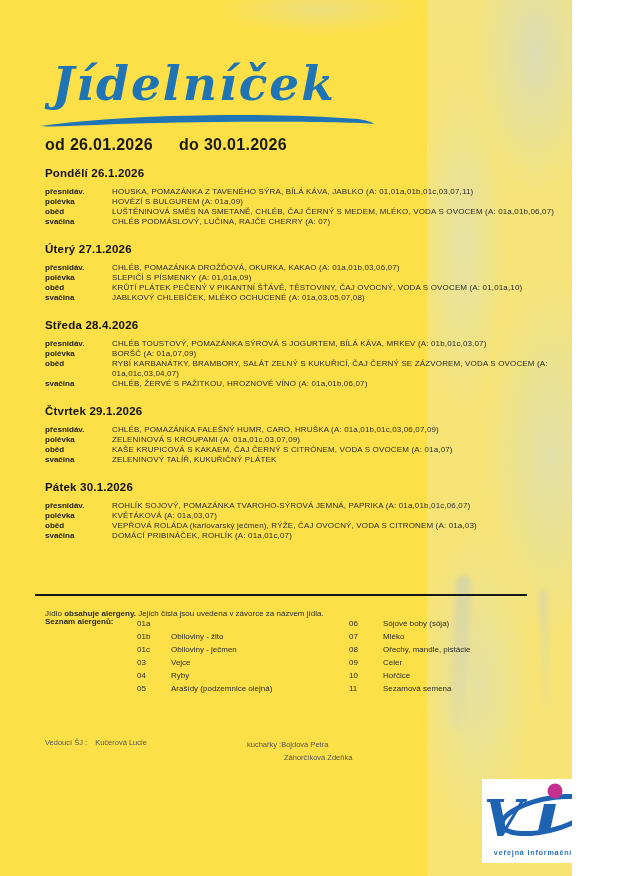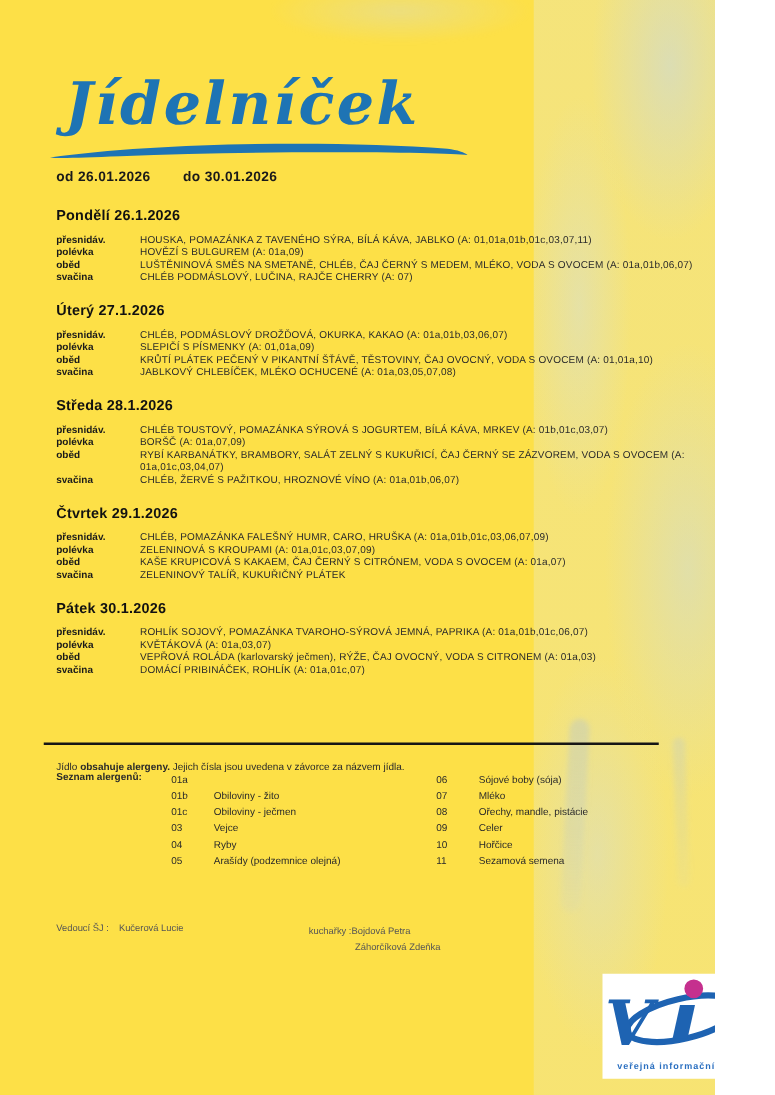--- a/index.html
+++ b/index.html
@@ -35,21 +35,21 @@
 
   .title {
     position:absolute; left:52px; top:56px;
     font-family:"DejaVu Serif", serif; font-style:italic; font-weight:bold;
     font-size:47px; color:#1e74b4; letter-spacing:2px; white-space:nowrap;
   }
   .swoosh { position:absolute; left:36px; top:110px; }
 
   .daterange {
     position:absolute; left:45px; top:136px;
-    font-size:11px; font-weight:bold; color:#1a1a1a; letter-spacing:.3px;
+    font-size:16px; font-weight:bold; color:#1a1a1a; letter-spacing:.3px;
   }
   .daterange .gap { display:inline-block; width:26px; }
 
   .menu { position:absolute; left:45px; top:166px; width:537px; }
   .day { margin:0 0 15px 0; }
   .day h2 {
     margin:0 0 6px 0; font-size:11.5px; line-height:15px; font-weight:bold;
     color:#111; letter-spacing:.2px;
   }
   .row { display:flex; align-items:flex-start; line-height:10px; }
@@ -115,38 +115,38 @@
       <div class="row">
         <span class="rlabel">svačina</span>
         <span class="rtext">CHLÉB PODMÁSLOVÝ, LUČINA, RAJČE CHERRY  (A: 07)</span>
       </div>
     </section>
 
     <section class="day">
       <h2>Úterý 27.1.2026</h2>
       <div class="row">
         <span class="rlabel">přesnidáv.</span>
-        <span class="rtext">CHLÉB, PODMÁSLOVÝ DROŽĎOVÁ, OKURKA, KAKAO  (A: 01a,01b,03,06,07)</span>
+        <span class="rtext">CHLÉB, POMAZÁNKA DROŽĎOVÁ, OKURKA, KAKAO  (A: 01a,01b,03,06,07)</span>
       </div>
       <div class="row">
         <span class="rlabel">polévka</span>
         <span class="rtext">SLEPIČÍ S PÍSMENKY  (A: 01,01a,09)</span>
       </div>
       <div class="row">
         <span class="rlabel">oběd</span>
         <span class="rtext">KRŮTÍ PLÁTEK PEČENÝ V PIKANTNÍ ŠŤÁVĚ, TĚSTOVINY, ČAJ OVOCNÝ, VODA S OVOCEM  (A: 01,01a,10)</span>
       </div>
       <div class="row">
         <span class="rlabel">svačina</span>
         <span class="rtext">JABLKOVÝ CHLEBÍČEK, MLÉKO OCHUCENÉ  (A: 01a,03,05,07,08)</span>
       </div>
     </section>
 
     <section class="day">
-      <h2>Středa 28.1.2026</h2>
+      <h2>Středa 28.4.2026</h2>
       <div class="row">
         <span class="rlabel">přesnidáv.</span>
         <span class="rtext">CHLÉB TOUSTOVÝ, POMAZÁNKA SÝROVÁ S JOGURTEM, BÍLÁ KÁVA, MRKEV  (A: 01b,01c,03,07)</span>
       </div>
       <div class="row">
         <span class="rlabel">polévka</span>
         <span class="rtext">BORŠČ  (A: 01a,07,09)</span>
       </div>
       <div class="row">
         <span class="rlabel">oběd</span>

